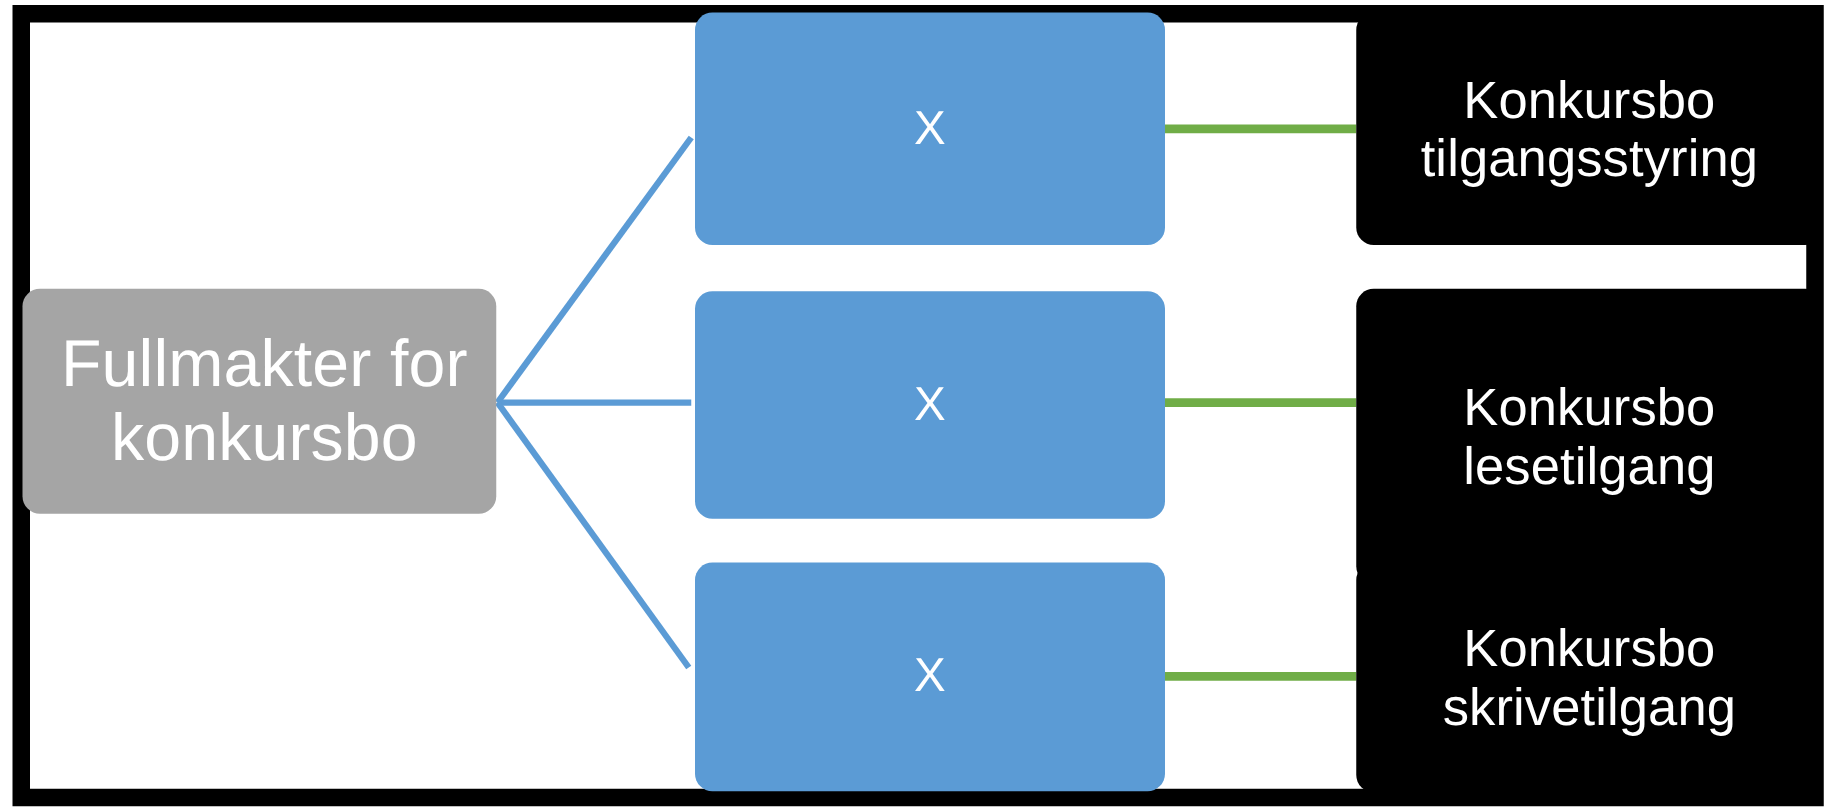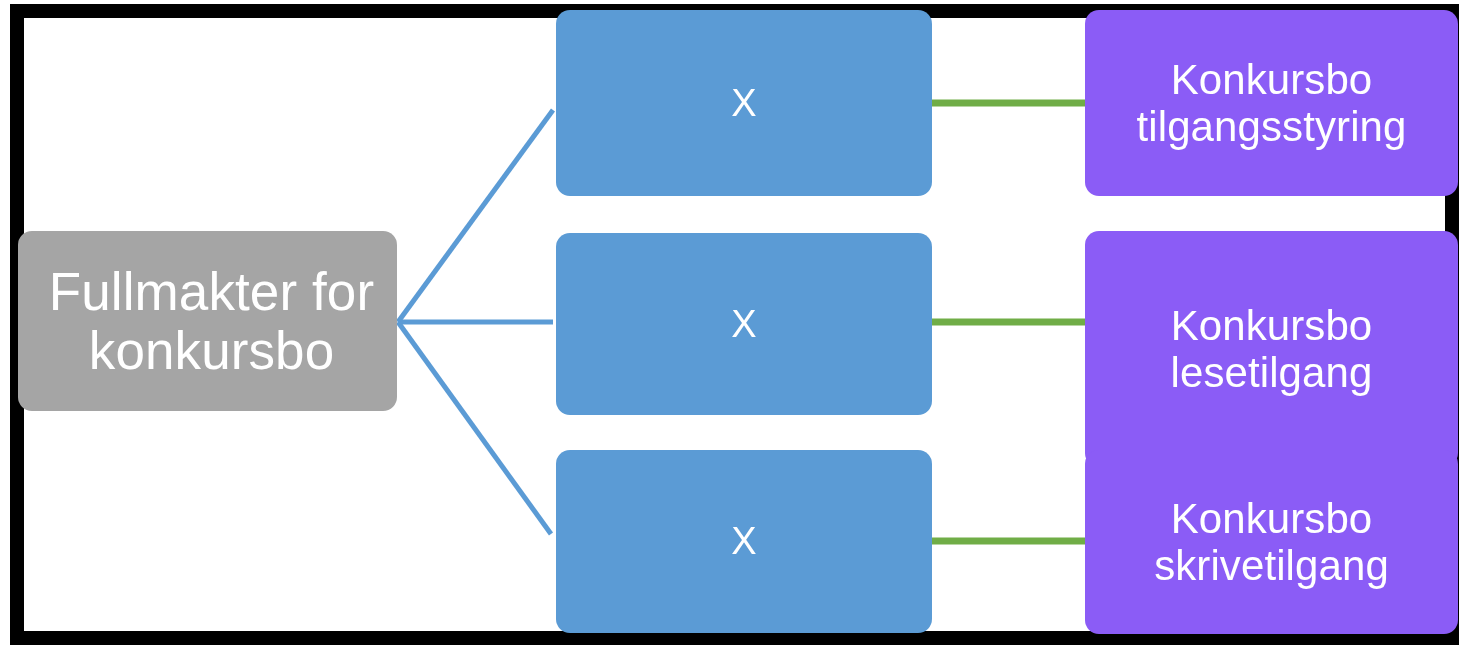--- a/index.html
+++ b/index.html
@@ -53,21 +53,21 @@
     width: 100%;
     text-align: center;
   }
   .node-mid {
     background: #5b9bd5;
     justify-content: center;
     text-align: center;
     font-size: 38px;
   }
   .node-leaf {
-    background: #8b5cf6;
+    background: #000000;
     justify-content: center;
     text-align: center;
     font-size: 42px;
     padding: 0 10px;
   }
   .node-leaf .txt {
     display: block;
     width: 100%;
   }
   

